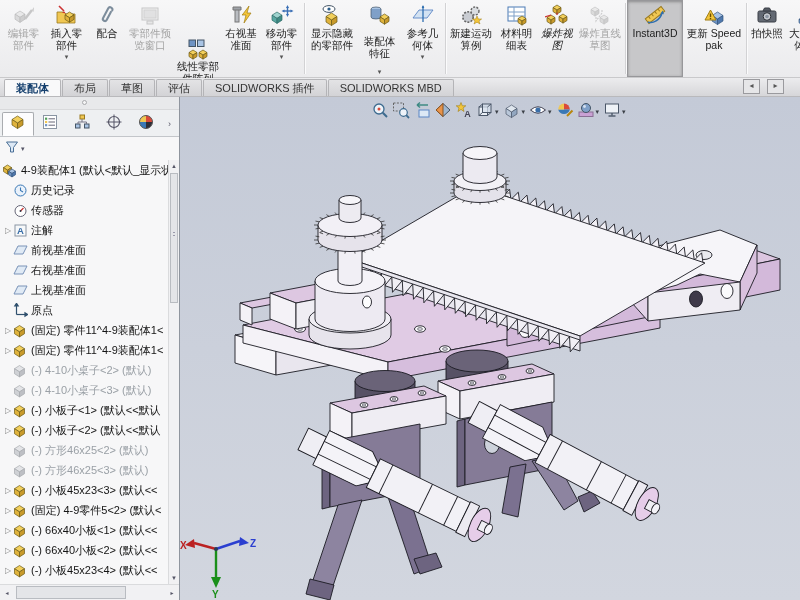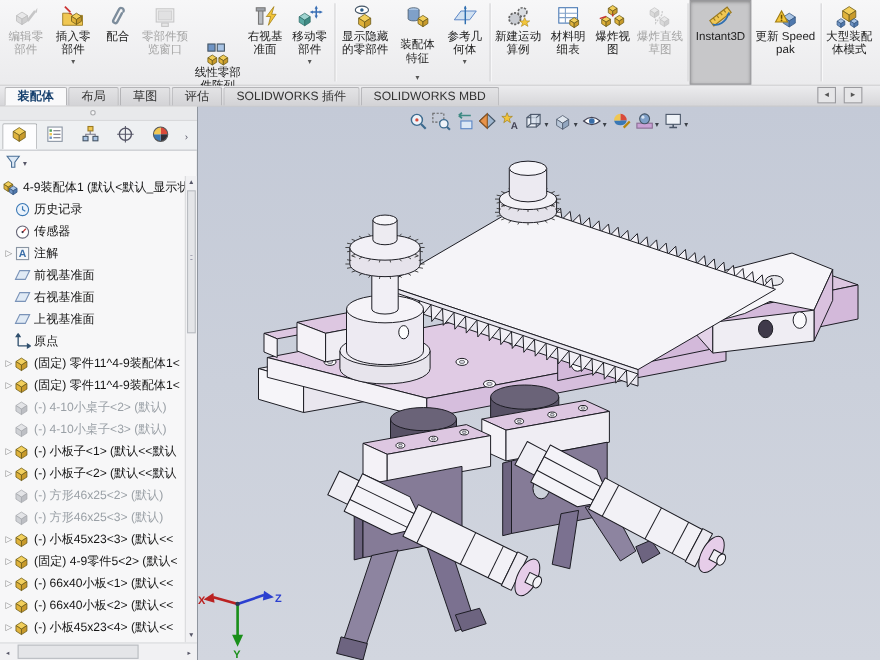--- a/index.html
+++ b/index.html
@@ -211,21 +211,21 @@
             <line x1="3" y1="13" x2="20" y2="13" stroke="#7fa0c8"></line>
             <line x1="9" y1="4" x2="9" y2="18" stroke="#7fa0c8"></line>
             <polygon points="13,15.56 17,13 21,15.56 17,18.12" fill="#f2cf5b" stroke="#6b5a17" stroke-width="0.7"></polygon>
             <polygon points="13,15.56 17,18.12 17,22.119999999999997 13,19.56" fill="#e0b33c" stroke="#6b5a17" stroke-width="0.7"></polygon>
             <polygon points="17,18.12 21,15.56 21,19.56 17,22.119999999999997" fill="#c89a2b" stroke="#6b5a17" stroke-width="0.7"></polygon>
           </svg>
         </div>
         <div class="rlabel">材料明细表</div>
         <div class="rcaret"></div>
       </div>
-      <div class="rbtn" style="width: 38px;">
+      <div class="rbtn" style="width: 38px; font-style: italic;">
         <div class="ricon">
           <svg width="24" height="24" viewBox="0 0 24 24">
             <polygon points="2,14.56 6,12 10,14.56 6,17.12" fill="#f2cf5b" stroke="#6b5a17" stroke-width="0.7"></polygon>
             <polygon points="2,14.56 6,17.12 6,21.119999999999997 2,18.56" fill="#e0b33c" stroke="#6b5a17" stroke-width="0.7"></polygon>
             <polygon points="6,17.12 10,14.56 10,18.56 6,21.119999999999997" fill="#c89a2b" stroke="#6b5a17" stroke-width="0.7"></polygon>
             <polygon points="14,13.56 18,11 22,13.56 18,16.12" fill="#f2cf5b" stroke="#6b5a17" stroke-width="0.7"></polygon>
             <polygon points="14,13.56 18,16.12 18,20.119999999999997 14,17.56" fill="#e0b33c" stroke="#6b5a17" stroke-width="0.7"></polygon>
             <polygon points="18,16.12 22,13.56 22,17.56 18,20.119999999999997" fill="#c89a2b" stroke="#6b5a17" stroke-width="0.7"></polygon>
             <polygon points="8,4.5600000000000005 12,2 16,4.5600000000000005 12,7.12" fill="#f2cf5b" stroke="#6b5a17" stroke-width="0.7"></polygon>
             <polygon points="8,4.5600000000000005 12,7.12 12,11.12 8,8.559999999999999" fill="#e0b33c" stroke="#6b5a17" stroke-width="0.7"></polygon>
@@ -280,20 +280,32 @@
             <polygon points="15.5,16.04 21,12.52 21,18.02 15.5,21.54" fill="#4f78ad" stroke="#35567f" stroke-width="0.7"></polygon>
             <polygon points="3,17 8.5,7 14,17" fill="#f3c53a" stroke="#a07d12"></polygon>
             <line x1="8.5" y1="10.5" x2="8.5" y2="14" stroke="#6b4e00" stroke-width="1.4"></line>
             <circle cx="8.5" cy="15.6" r="0.8" fill="#6b4e00"></circle>
           </svg>
         </div>
         <div class="rlabel">更新 Speedpak</div>
         <div class="rcaret"></div>
       </div>
       <div class="rsep"></div>
+      <div class="rbtn" style="width: 38px;">
+        <div class="ricon">
+          <svg width="24" height="24" viewBox="0 0 24 24">
+            <rect x="3" y="8" width="18" height="11" rx="1.5" fill="#636973" stroke="#3a3f46"></rect>
+            <polygon points="8,8 9.5,5 14.5,5 16,8" fill="#555b64" stroke="#3a3f46"></polygon>
+            <circle cx="12" cy="13.5" r="3.8" fill="#c9ccd2" stroke="#2c3036"></circle>
+            <circle cx="12" cy="13.5" r="1.8" fill="#8d96a2"></circle>
+          </svg>
+        </div>
+        <div class="rlabel">拍快照</div>
+        <div class="rcaret"></div>
+      </div>
       <div class="rbtn" style="width: 48px;">
         <div class="ricon">
           <svg width="24" height="24" viewBox="0 0 24 24">
             <polygon points="6,6.84 12,3 18,6.84 12,10.68" fill="#f2cf5b" stroke="#6b5a17" stroke-width="0.7"></polygon>
             <polygon points="6,6.84 12,10.68 12,16.68 6,12.84" fill="#e0b33c" stroke="#6b5a17" stroke-width="0.7"></polygon>
             <polygon points="12,10.68 18,6.84 18,12.84 12,16.68" fill="#c89a2b" stroke="#6b5a17" stroke-width="0.7"></polygon>
             <polygon points="1,16.240000000000002 4.5,14 8,16.240000000000002 4.5,18.48" fill="#a9c4e4" stroke="#35567f" stroke-width="0.7"></polygon>
             <polygon points="1,16.240000000000002 4.5,18.48 4.5,21.98 1,19.74" fill="#6f94c4" stroke="#35567f" stroke-width="0.7"></polygon>
             <polygon points="4.5,18.48 8,16.240000000000002 8,19.74 4.5,21.98" fill="#4f78ad" stroke="#35567f" stroke-width="0.7"></polygon>
             <polygon points="13,16.240000000000002 16.5,14 20,16.240000000000002 16.5,18.48" fill="#a9c4e4" stroke="#35567f" stroke-width="0.7"></polygon>

